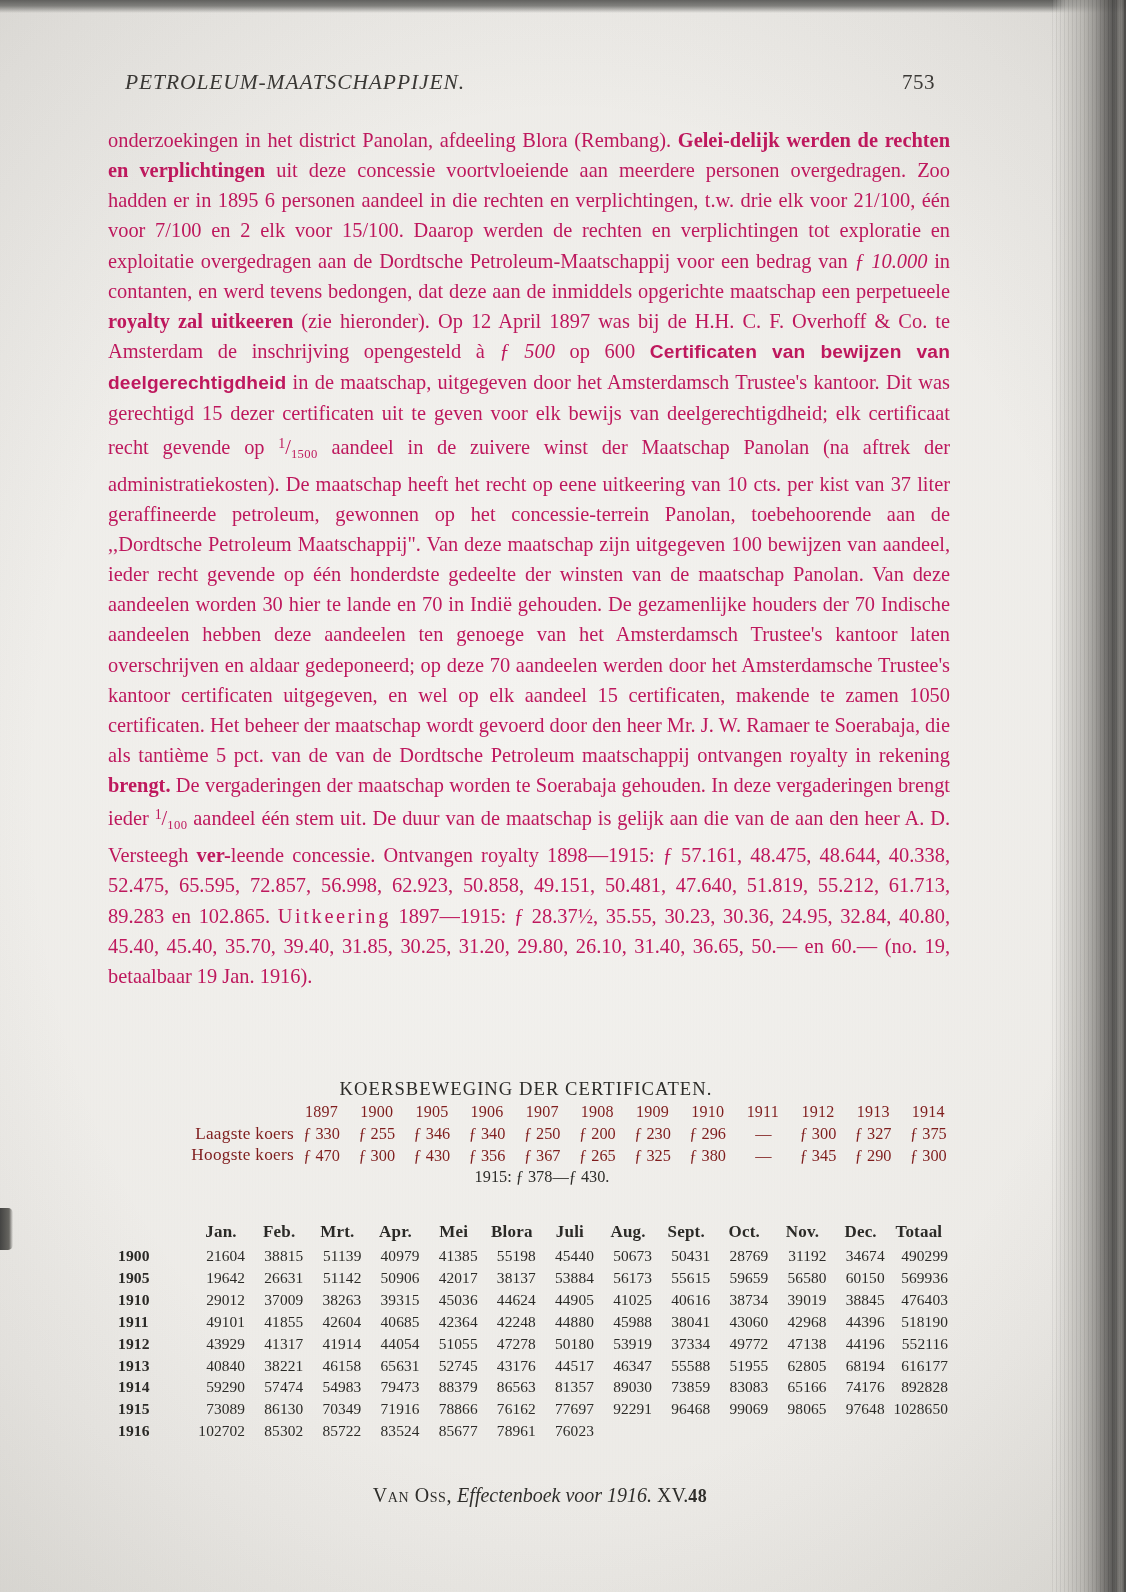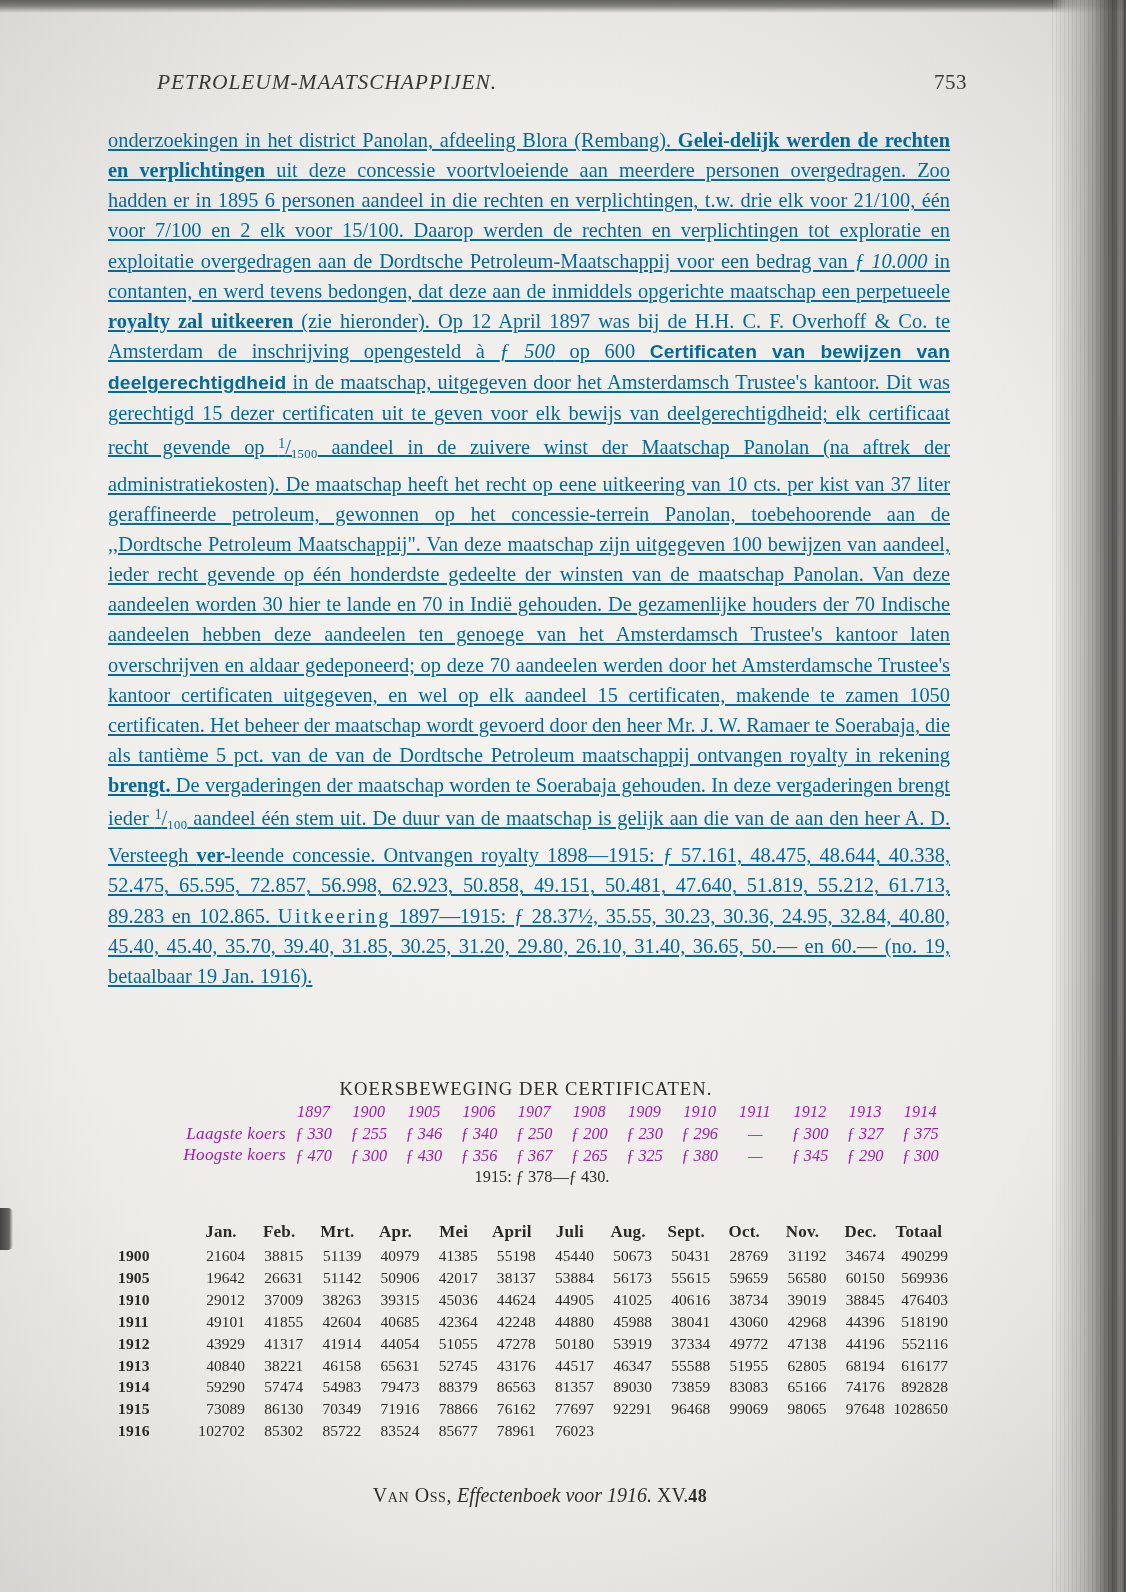--- a/index.html
+++ b/index.html
@@ -61,53 +61,53 @@
   
   #page{
     position:absolute;left:0;top:0;width:1052px;height:1592px;
     color:#262523;
   }
   .ink{ text-rendering:optimizeLegibility; }
 
   
   .runhead{
     position:absolute;left:125px;top:70px;width:810px;
-    display:flex;justify-content:space-between;align-items:baseline;margin-left:32px;
+    display:flex;justify-content:space-between;align-items:baseline;
   }
   .runhead .title{
     font-style:italic;font-size:21.5px;letter-spacing:.9px;color:#3a3835;
   }
   .runhead .folio{ font-size:21px;color:#3a3835;letter-spacing:.5px;text-align:center;}
 
   
   .body{
     position:absolute;left:108px;top:125px;width:842px;
     font-size:20.4px;line-height:30.15px;
-    text-align:justify;color:#0369a1;text-decoration:underline;
+    text-align:justify;color:#be185d;
   }
   .body p{margin:0;}
   .b{font-weight:bold;}
   .smallspaced{letter-spacing:2.6px;}
   .guil{font-style:italic;font-family:"Liberation Serif",serif;}
   .frac{font-size:.62em;vertical-align:-.32em;letter-spacing:.4px;}
   .fracnum{font-size:.68em;vertical-align:.42em;}
 
   
   .sechead{
     position:absolute;width:1052px;text-align:center;
     font-size:18.6px;letter-spacing:1.05px;color:#2d2c29;
   }
   #koers-head{top:1078px;}
   #opb-head{top:1203px;}
   .sup{font-size:.62em;vertical-align:.45em;}
 
   
   #koers{
-    position:absolute;left:136px;top:1103px;width:812px;
-    font-size:16.3px;color:#a21caf;font-style:italic;
+    position:absolute;left:144px;top:1103px;width:812px;
+    font-size:16.3px;color:#7f1d1d;
   }
   #koers table{border-collapse:collapse;width:100%;table-layout:fixed;}
   #koers th,#koers td{padding:0;font-weight:normal;}
   #koers .yr{text-align:center;font-size:16.1px;padding-bottom:2px;letter-spacing:.2px;}
   #koers .rowlab{width:150px;text-align:right;font-size:17.2px;letter-spacing:.3px;margin-left:28px;}
   #koers .val{text-align:center;line-height:21.5px;white-space:nowrap;}
   #koers .dash{letter-spacing:-1px;}
   #koers1915{
     position:absolute;left:128px;top:1167px;width:812px;
     text-align:center;font-size:16.3px;color:#2c2b28;
@@ -236,21 +236,21 @@
   <div id="opb" class="blur">
     <table>
       <thead>
         <tr>
           <th class="yrcol"></th>
           <th>Jan.</th>
           <th>Feb.</th>
           <th>Mrt.</th>
           <th>Apr.</th>
           <th>Mei</th>
-          <th>April</th>
+          <th>Blora</th>
           <th>Juli</th>
           <th>Aug.</th>
           <th>Sept.</th>
           <th>Oct.</th>
           <th>Nov.</th>
           <th>Dec.</th>
           <th class="tot">Totaal</th>
         </tr>
       </thead>
       <tbody id="opb-body">

